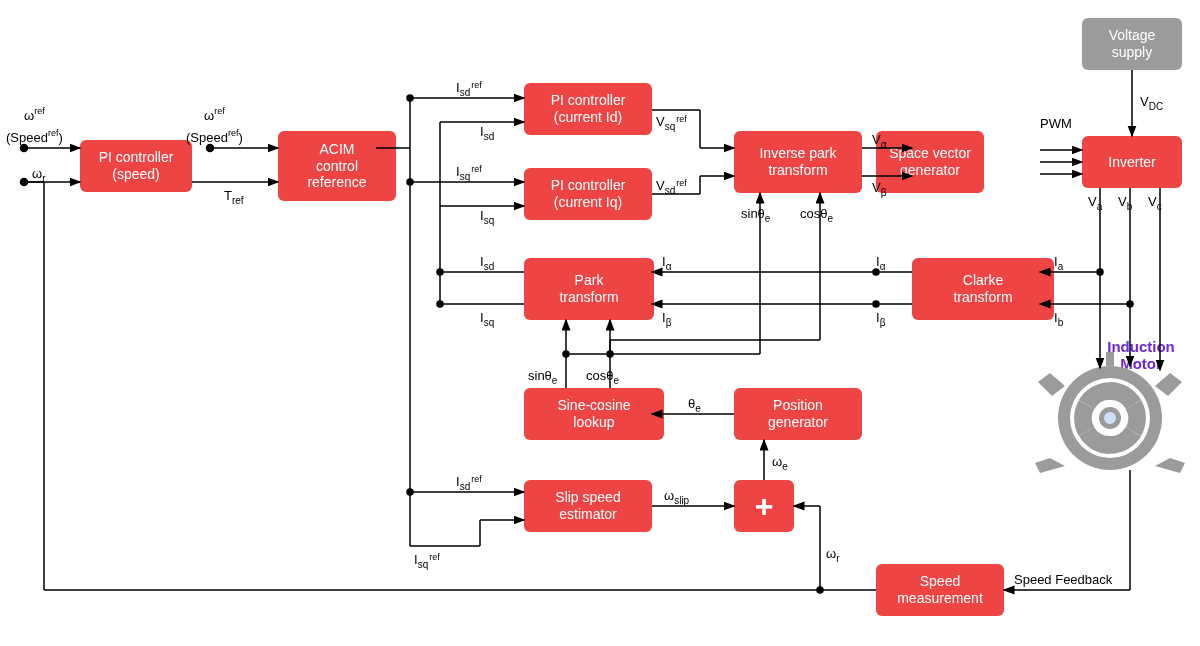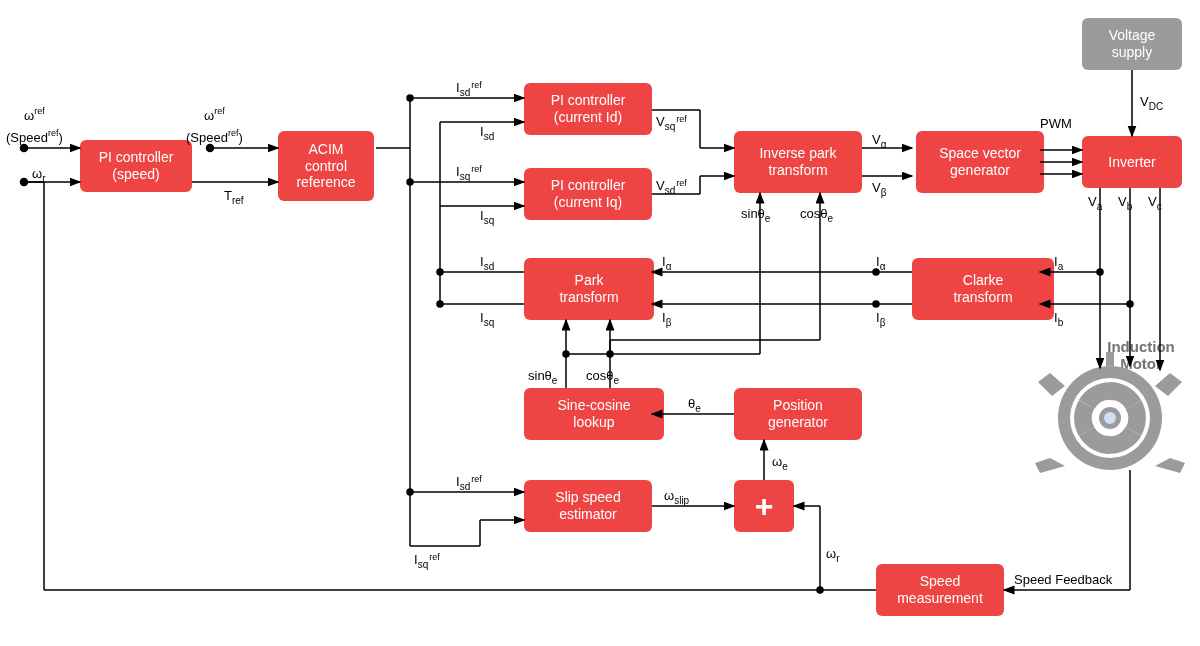--- a/index.html
+++ b/index.html
@@ -33,44 +33,44 @@
     text-align: center;
   }
   .plus {
     font-size: 32px;
     font-weight: bold;
     line-height: 0;
   }
   .lbl {
     position: absolute;
     font-size: 13px;
-    color: #737373;
+    color: #6d28d9;
     white-space: nowrap;
   }
   .motor-lbl {
     font-weight: bold;
     text-align: center;
     font-size: 15px;
   }
   svg { position: absolute; left: 0; top: 0; }
   svg text { font-family: "Segoe UI", Arial, sans-serif; }
   .sig { font-size: 13px; }
   .sup { font-size: 9px; }
   .sub { font-size: 10px; }
 </style>
 </head>
 <body>
 
 <div class="block blue" style="left:80px;  top:140px; width:112px; height:52px;">PI controller<br>(speed)</div>
-<div class="block blue" style="left:278px; top:131px; width:96px;  height:70px;">ACIM<br>control<br>reference</div>
+<div class="block blue" style="left:278px; top:131px; width:118px;  height:70px;">ACIM<br>control<br>reference</div>
 <div class="block blue" style="left:524px; top:83px;  width:128px; height:52px;">PI controller<br>(current Id)</div>
 <div class="block blue" style="left:524px; top:168px; width:128px; height:52px;">PI controller<br>(current Iq)</div>
 <div class="block blue" style="left:524px; top:258px; width:130px; height:62px;">Park<br>transform</div>
 <div class="block blue" style="left:734px; top:131px; width:128px; height:62px;">Inverse park<br>transform</div>
-<div class="block blue" style="left:916px; top:131px; width:128px; height:62px;">Space vector<br>generator</div>
+<div class="block blue" style="left:876px; top:131px; width:108px; height:62px;">Space vector<br>generator</div>
 <div class="block blue" style="left:1082px;top:136px; width:100px; height:52px;">Inverter</div>
 <div class="block gray" style="left:1082px;top:18px;  width:100px; height:52px;">Voltage<br>supply</div>
 <div class="block blue" style="left:912px; top:258px; width:142px; height:62px;">Clarke<br>transform</div>
 <div class="block blue" style="left:524px; top:388px; width:140px; height:52px;">Sine-cosine<br>lookup</div>
 <div class="block blue" style="left:734px; top:388px; width:128px; height:52px;">Position<br>generator</div>
 <div class="block blue" style="left:524px; top:480px; width:128px; height:52px;">Slip speed<br>estimator</div>
 <div class="block blue plus" style="left:734px; top:480px; width:60px; height:52px;">+</div>
 <div class="block blue" style="left:876px; top:564px; width:128px; height:52px;">Speed<br>measurement</div>
 
 <div class="lbl motor-lbl" style="left:1096px; top:338px; width:90px;">Induction<br>Motor</div>

